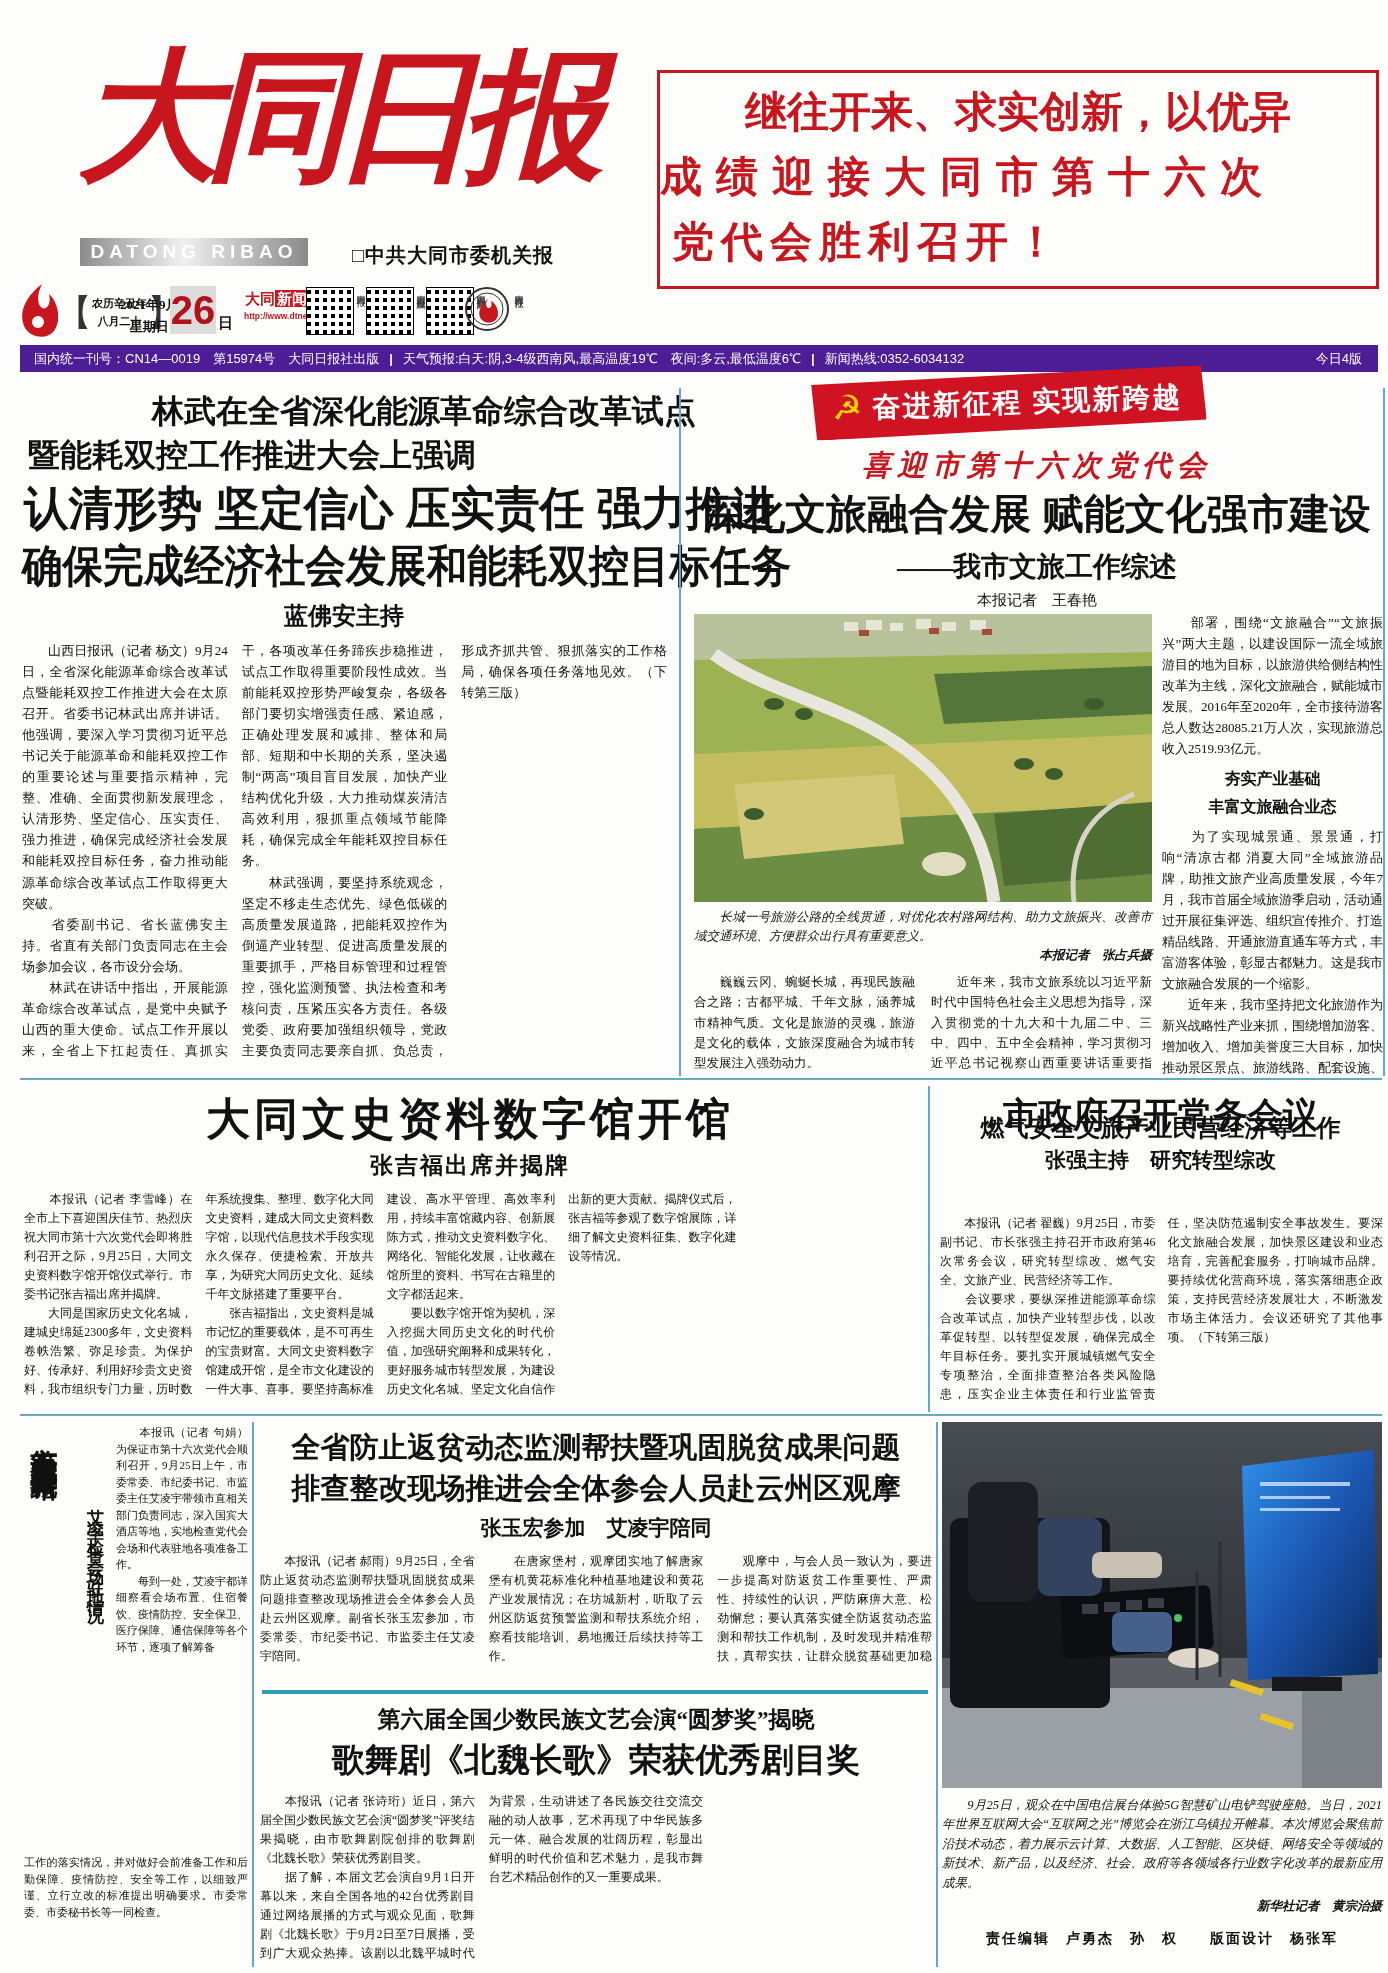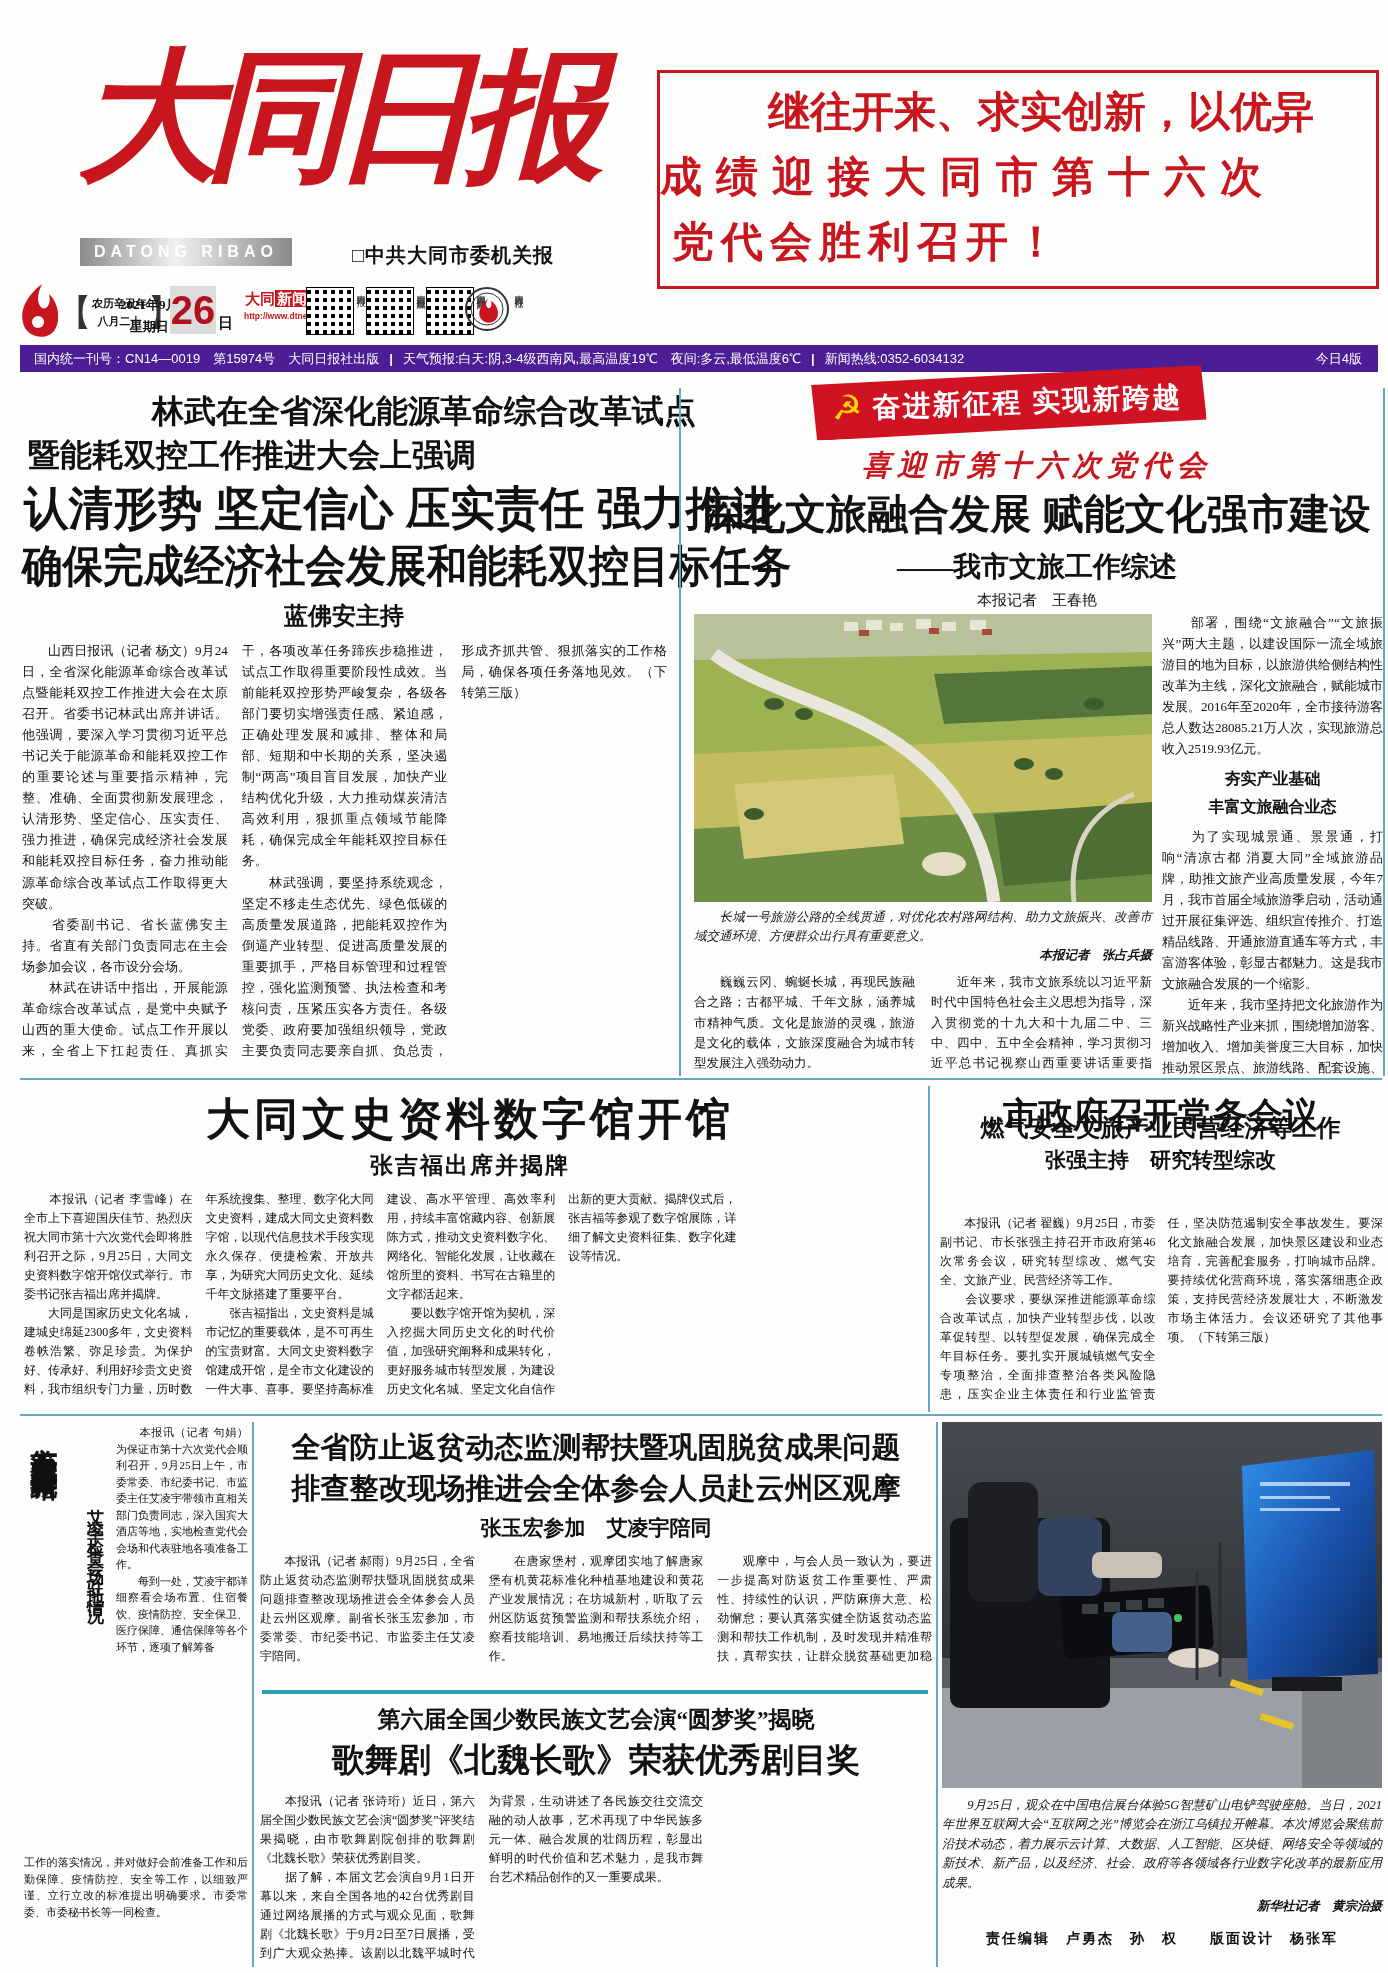--- a/index.html
+++ b/index.html
@@ -10,27 +10,27 @@
   .sans{font-family:"Liberation Sans",sans-serif;}
   .ctr{text-align:center;}
   .body-txt{white-space:pre-wrap;text-align:justify;font-size:13px;line-height:1.62;column-fill:auto;overflow:hidden;}
   .small-txt{font-size:12px;line-height:1.58;}
   .vline{position:absolute;width:0;border-left:2px solid #67a8c6;}
   .hline{position:absolute;height:0;border-top:2px solid #67a8c6;}
   
   .calli{left:78px;top:4px;width:505px;height:222px;font-size:142px;line-height:222px;
          font-weight:bold;font-style:italic;color:#c8161e;letter-spacing:-14px;
          font-family:"DejaVu Serif",serif;white-space:nowrap;}
-  .enband{left:80px;top:238px;width:212px;height:28px;line-height:28px;color:#fff;
+  .enband{left:80px;top:238px;width:228px;height:28px;line-height:28px;color:#fff;
           background:linear-gradient(90deg,#8c8c8c,#f0f0f0 45%,#8a8a8a);
-          font-size:16px;font-weight:bold;letter-spacing:5px;text-align:center;}
+          font-size:19px;font-weight:bold;letter-spacing:5px;text-align:center;}
   .organ{left:352px;top:242px;font-size:20px;font-weight:bold;letter-spacing:1px;}
   .slogan{left:657px;top:70px;width:716px;height:207px;border:3px solid #c8161e;padding-top:6px;}
   .slogan div{font-size:42px;line-height:65px;font-weight:900;color:#c8161e;white-space:nowrap;font-family:"Liberation Sans",sans-serif;}
-  .sl1{padding-left:108px;}
+  .sl1{text-align:center;}
   .sl2{letter-spacing:14px;}
   .sl3{padding-left:12px;letter-spacing:7px;}
   
   .lunarbox{left:56px;top:290px;display:flex;align-items:center;}
   .brkt{font-size:36px;color:#333;line-height:46px;}
   .lunar{font-size:11px;font-weight:bold;line-height:1.6;text-align:center;}
   .dateweek{left:120px;top:294px;font-size:13px;font-weight:bold;line-height:1.7;text-align:center;}
   .daybox{left:170px;top:286px;width:46px;height:48px;background:#dcdcdc;text-align:center;
           font-size:40px;line-height:48px;font-weight:bold;color:#b0111c;font-family:"Liberation Sans",sans-serif;}
   .dayunit{left:218px;top:314px;font-size:15px;font-weight:bold;}

